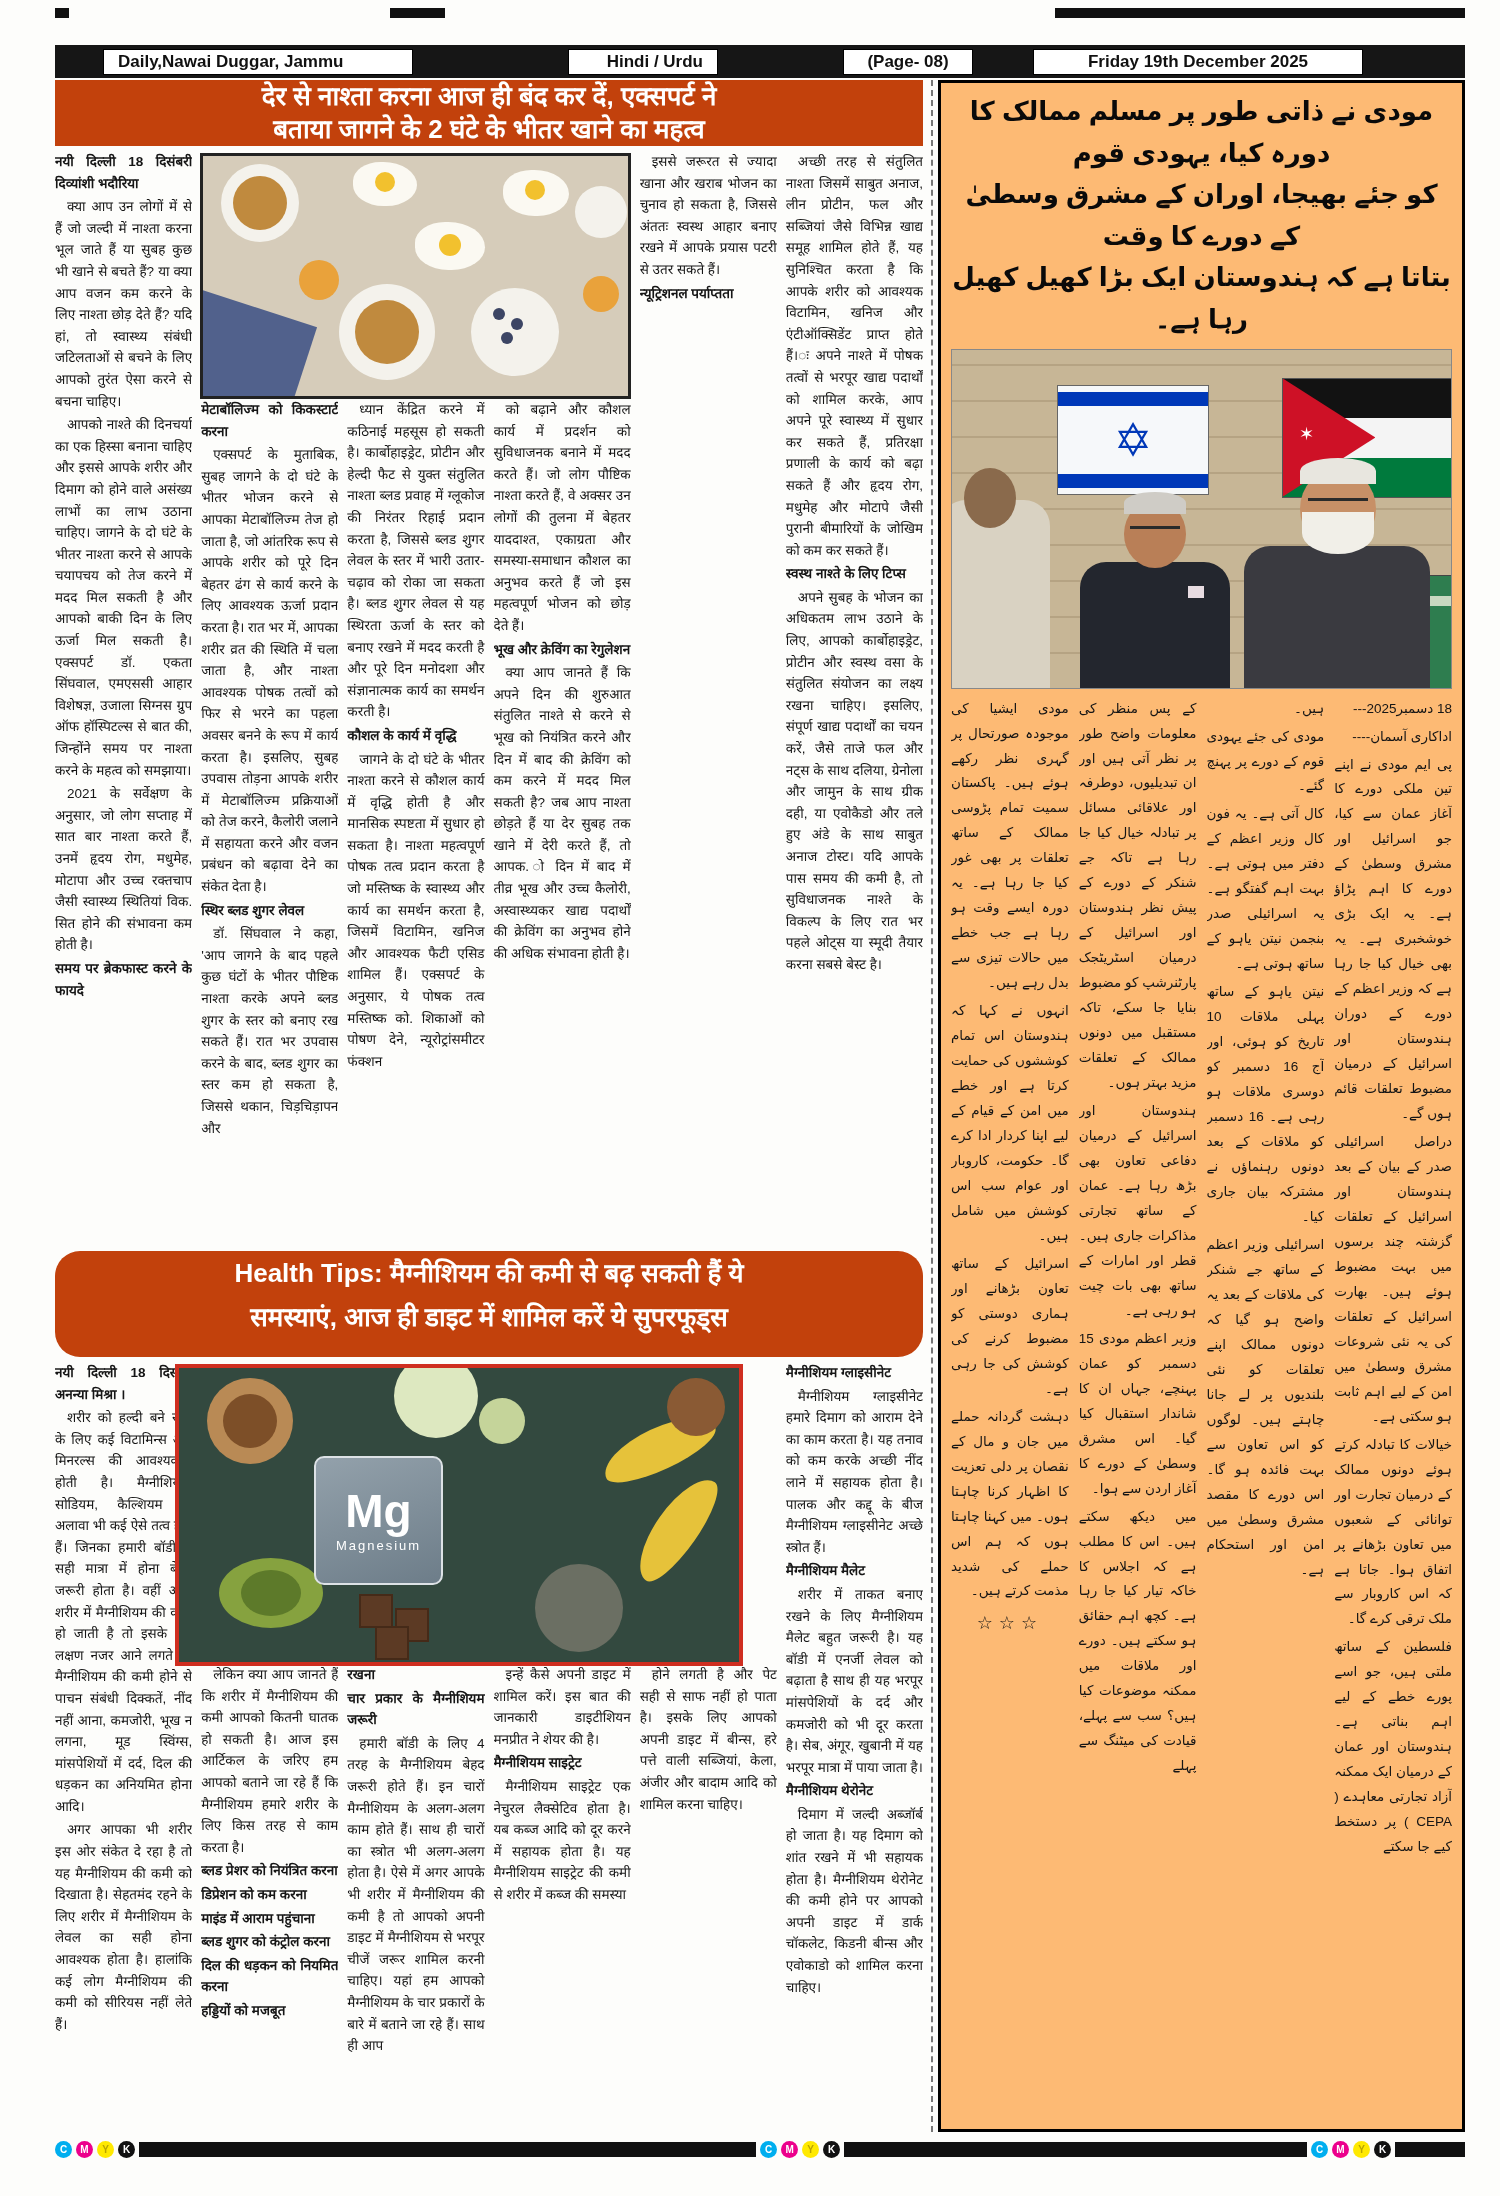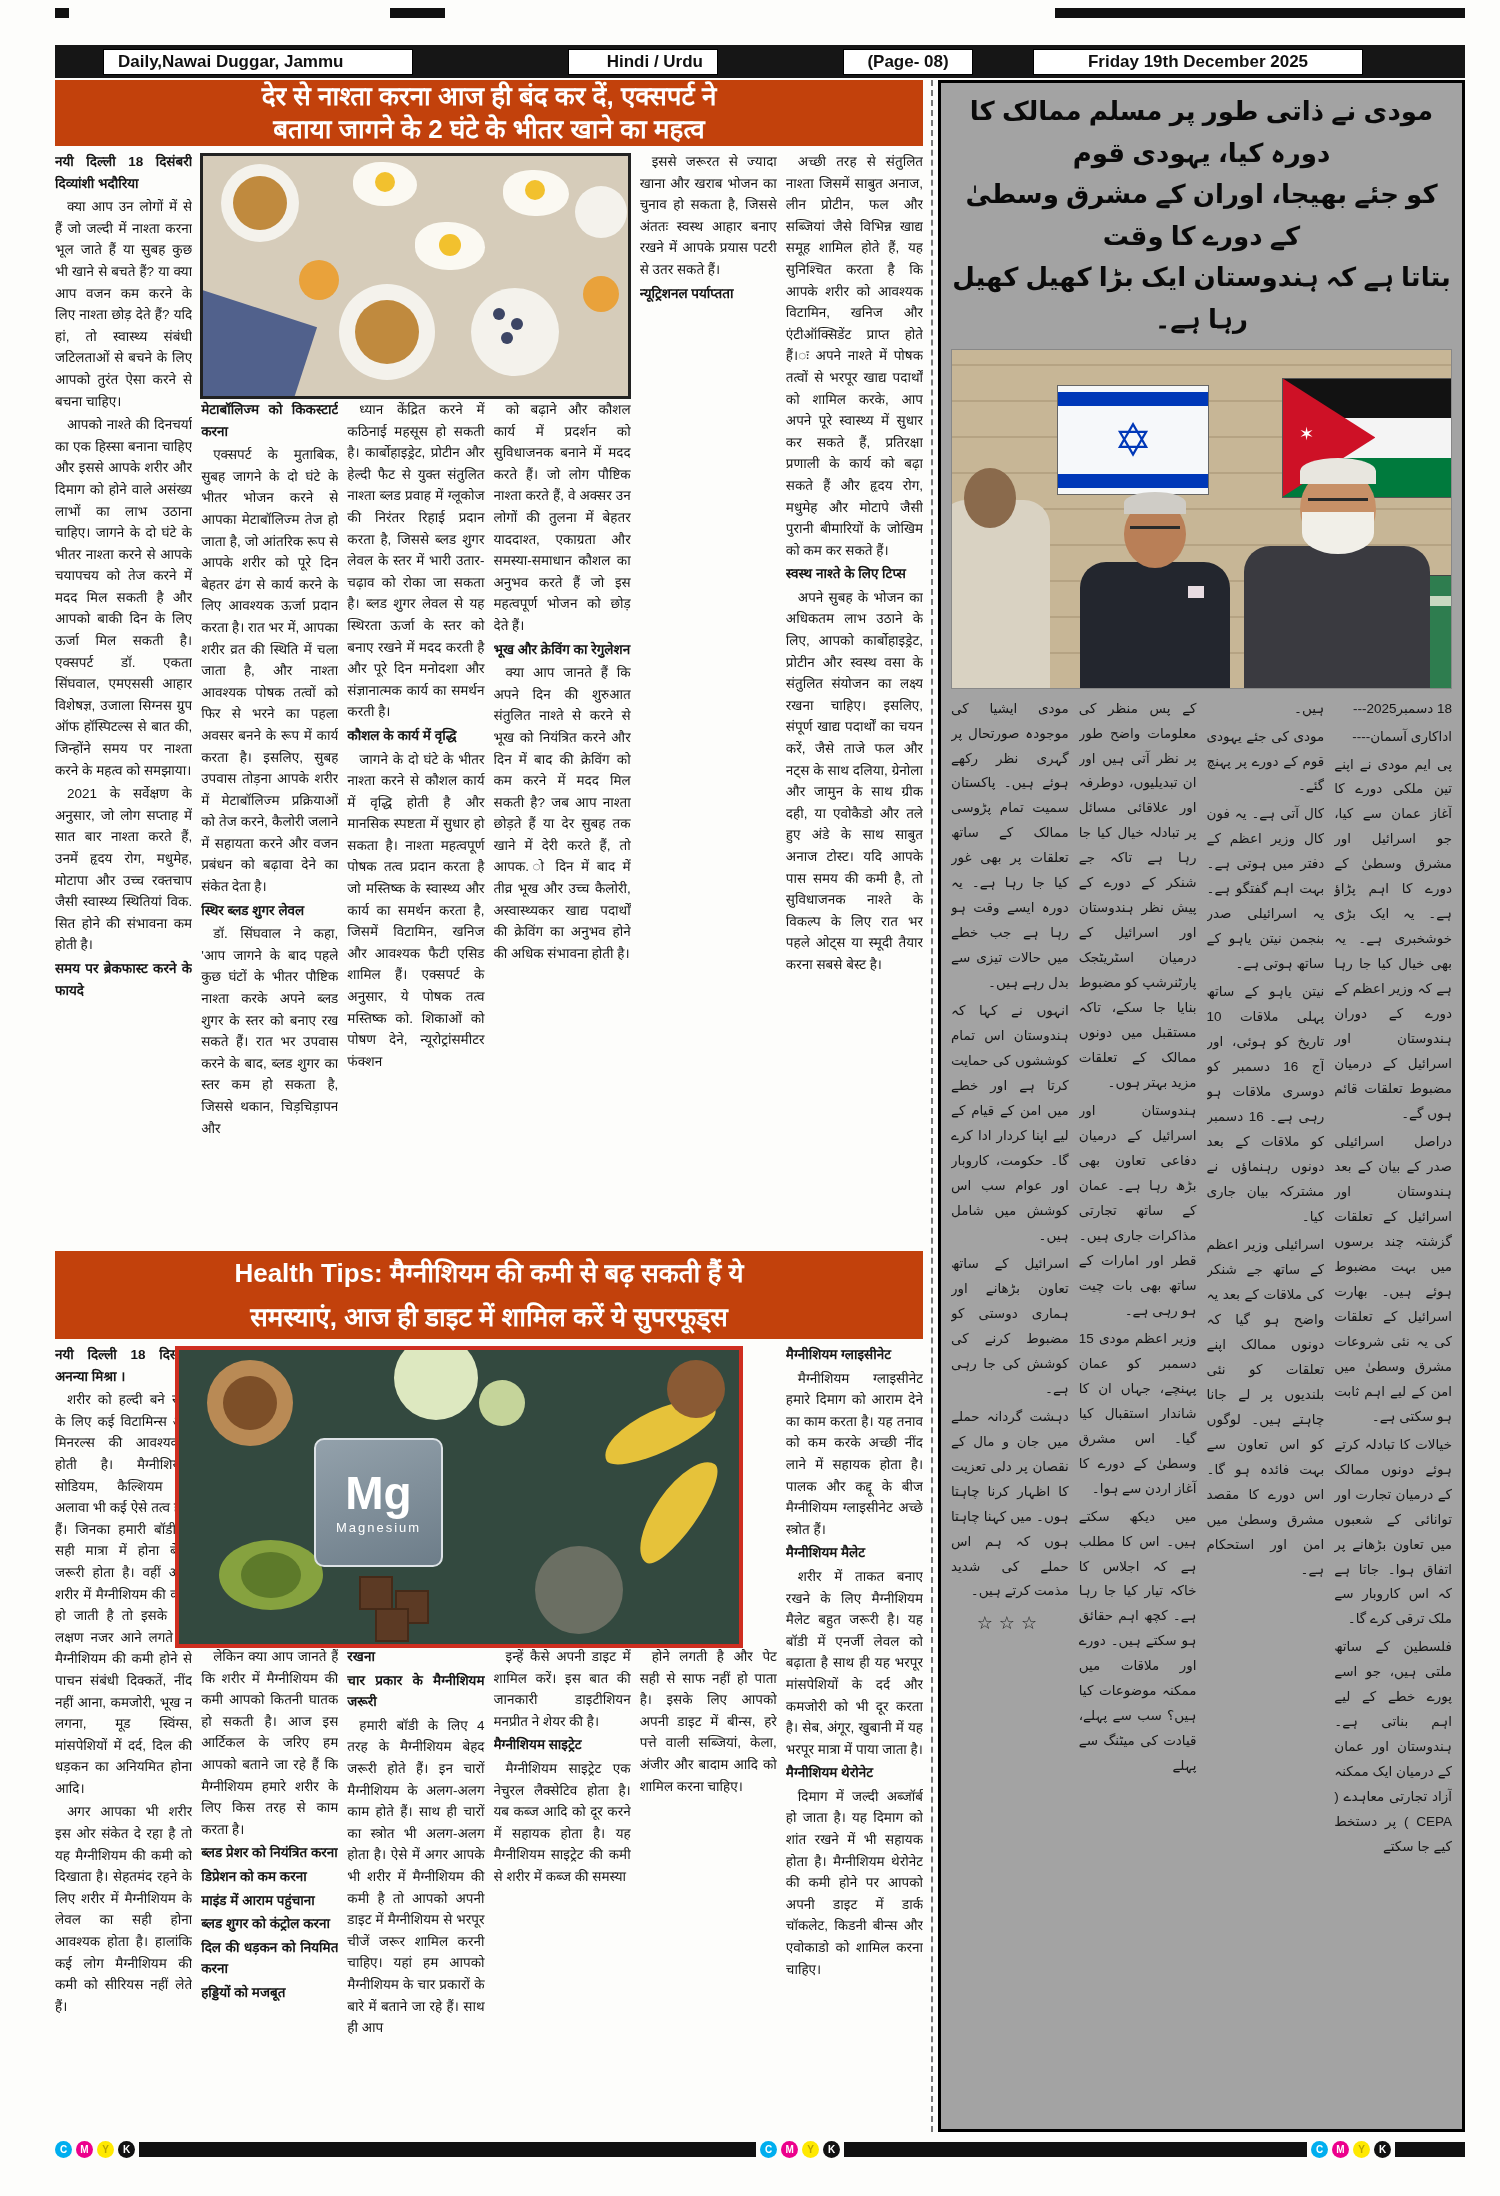--- a/index.html
+++ b/index.html
@@ -14,21 +14,21 @@
         padding:2px 14px;white-space:nowrap;}
   .hb1{margin-left:48px;min-width:280px;}
   .hb2{margin-left:155px;min-width:120px;text-align:right;}
   .hb3{margin-left:125px;min-width:100px;text-align:center;}
   .hb4{margin-left:60px;min-width:300px;text-align:center;}
   
   .hindi{position:absolute;left:55px;top:80px;width:868px;height:2052px;border-right:2px dashed #777;
          padding-right:8px;}
   .blackhead{background:#c2410c;color:#fff;text-align:center;font-weight:bold;}
   .art1head{height:66px;font-size:26px;line-height:33px;}
-  .healthhead{height:88px;font-size:26px;line-height:44px;margin-top:5px;}
+  .healthhead{height:106px;font-size:26px;line-height:44px;margin-top:5px;border-radius:25px;}
   .latin{color:#fff;font-weight:bold;}
   .cols{position:relative;display:flex;gap:9px;margin-top:5px;overflow:hidden;}
   .art1cols{height:1095px;justify-content:center;}
   .healthcols{height:780px;}
   .ncol{flex:1 1 0;font-size:13.5px;line-height:1.6;text-align:justify;overflow:hidden;}
   .ncol p{margin:0 0 2px 0;text-indent:12px;}
   .ncol p.subhead{font-weight:bold;text-indent:0;}
   .padphoto{padding-top:248px;}
   .padmg{padding-top:302px;}
   
@@ -48,21 +48,21 @@
           background:linear-gradient(160deg,#93a1ab,#6d7d89);border:2px solid #dde2e6;
           display:flex;flex-direction:column;align-items:center;justify-content:center;color:#fff;}
   .mgsym{font-size:46px;font-weight:bold;line-height:1;}
   .mglab{font-size:13px;letter-spacing:2px;margin-top:4px;}
   .mgshape{position:absolute;border-radius:50%;}
   .banana{position:absolute;width:120px;height:42px;border-radius:50% 50% 50% 50%/60% 60% 40% 40%;
           background:#e6c23a;transform:rotate(-25deg);}
   .chocsq{position:absolute;width:30px;height:30px;background:#5c3a24;border:2px solid #452a18;}
   
   .urdu{position:absolute;left:938px;top:80px;width:527px;height:2052px;border:3px solid #000;
-        background:#a3a3a3;box-sizing:border-box;padding:8px 10px;}
+        background:#fdba74;box-sizing:border-box;padding:8px 10px;}
   .uhead{direction:rtl;text-align:center;font-weight:bold;font-size:26px;line-height:1.6;color:#0a0a0a;}
   .uphoto{position:relative;height:338px;margin-top:8px;overflow:hidden;border:1px solid #888;
           background:repeating-linear-gradient(0deg,#c7b696 0 34px,#b5a383 34px 36px),
                      repeating-linear-gradient(90deg,rgba(0,0,0,0) 0 58px,rgba(90,75,50,.35) 58px 60px);}
   .ucols{direction:rtl;display:flex;gap:10px;margin-top:8px;height:1540px;overflow:hidden;}
   .ucol{flex:1 1 0;font-size:13.5px;line-height:1.85;text-align:justify;overflow:hidden;}
   .ucol p{margin:0 0 3px 0;}
   .ustars{text-align:center;font-size:18px;letter-spacing:6px;}
   
   .flagil{position:absolute;left:105px;top:35px;width:150px;height:108px;background:#f6f8fa;border:1px solid #666;}

